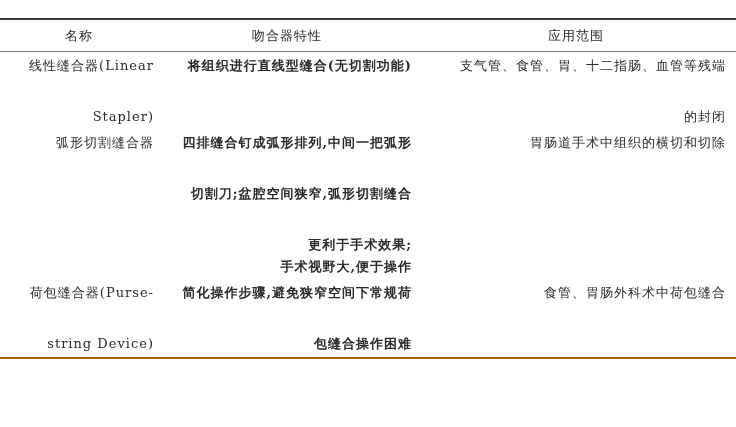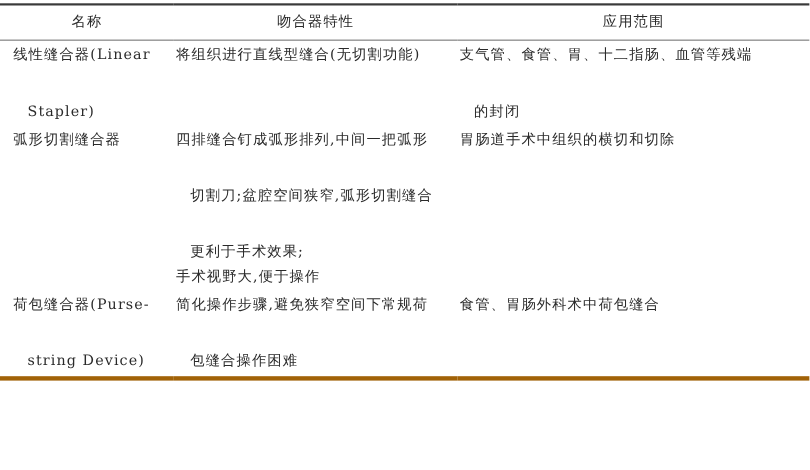--- a/index.html
+++ b/index.html
@@ -11,54 +11,54 @@
       width: 736px;
       height: 427px;
       overflow: hidden;
       position: relative;
       font-family: "DejaVu Serif", "Liberation Serif", serif;
       color: #2a2a2a;
     }
     .table-wrap {
       position: absolute;
       left: 0;
-      top: 3px;
+      top: 18px;
       width: 736px;
     }
     table {
       border-collapse: collapse;
       width: 736px;
       table-layout: fixed;
       font-size: 13px;
       line-height: 22px;
     }
     thead tr {
       border-top: 2px solid #3a3a3a;
       border-bottom: 1px solid #777777;
     }
     tbody tr:last-child {
-      border-bottom: 4px solid #a16207;
+      border-bottom: 2px solid #a16207;
     }
     th {
       font-weight: normal;
       text-align: center;
       height: 31px;
       padding: 0;
       letter-spacing: 1px;
     }
     td {
       vertical-align: top;
       padding: 0;
-      text-align: left;
+      text-align: right;
     }
     .col1 { width: 158px; }
     .col2 { width: 258px; }
     .col3 { width: 320px; }
     td.c1 { padding-left: 12px; padding-right: 4px; }
-    td.c2 { padding-left: 2px; padding-right: 4px; }
+    td.c2 { padding-left: 2px; padding-right: 4px; font-weight: bold; }
     td.c3 { padding-left: 2px; padding-right: 10px; }
     .line {
       display: block;
       white-space: nowrap;
       letter-spacing: 1px;
     }
     .line.indent { padding-left: 13px; margin-top: 29px; }
     tbody tr td { padding-top: 2px; padding-bottom: 2px; }
     tbody tr:first-child td { padding-top: 3px; }
   </style>

